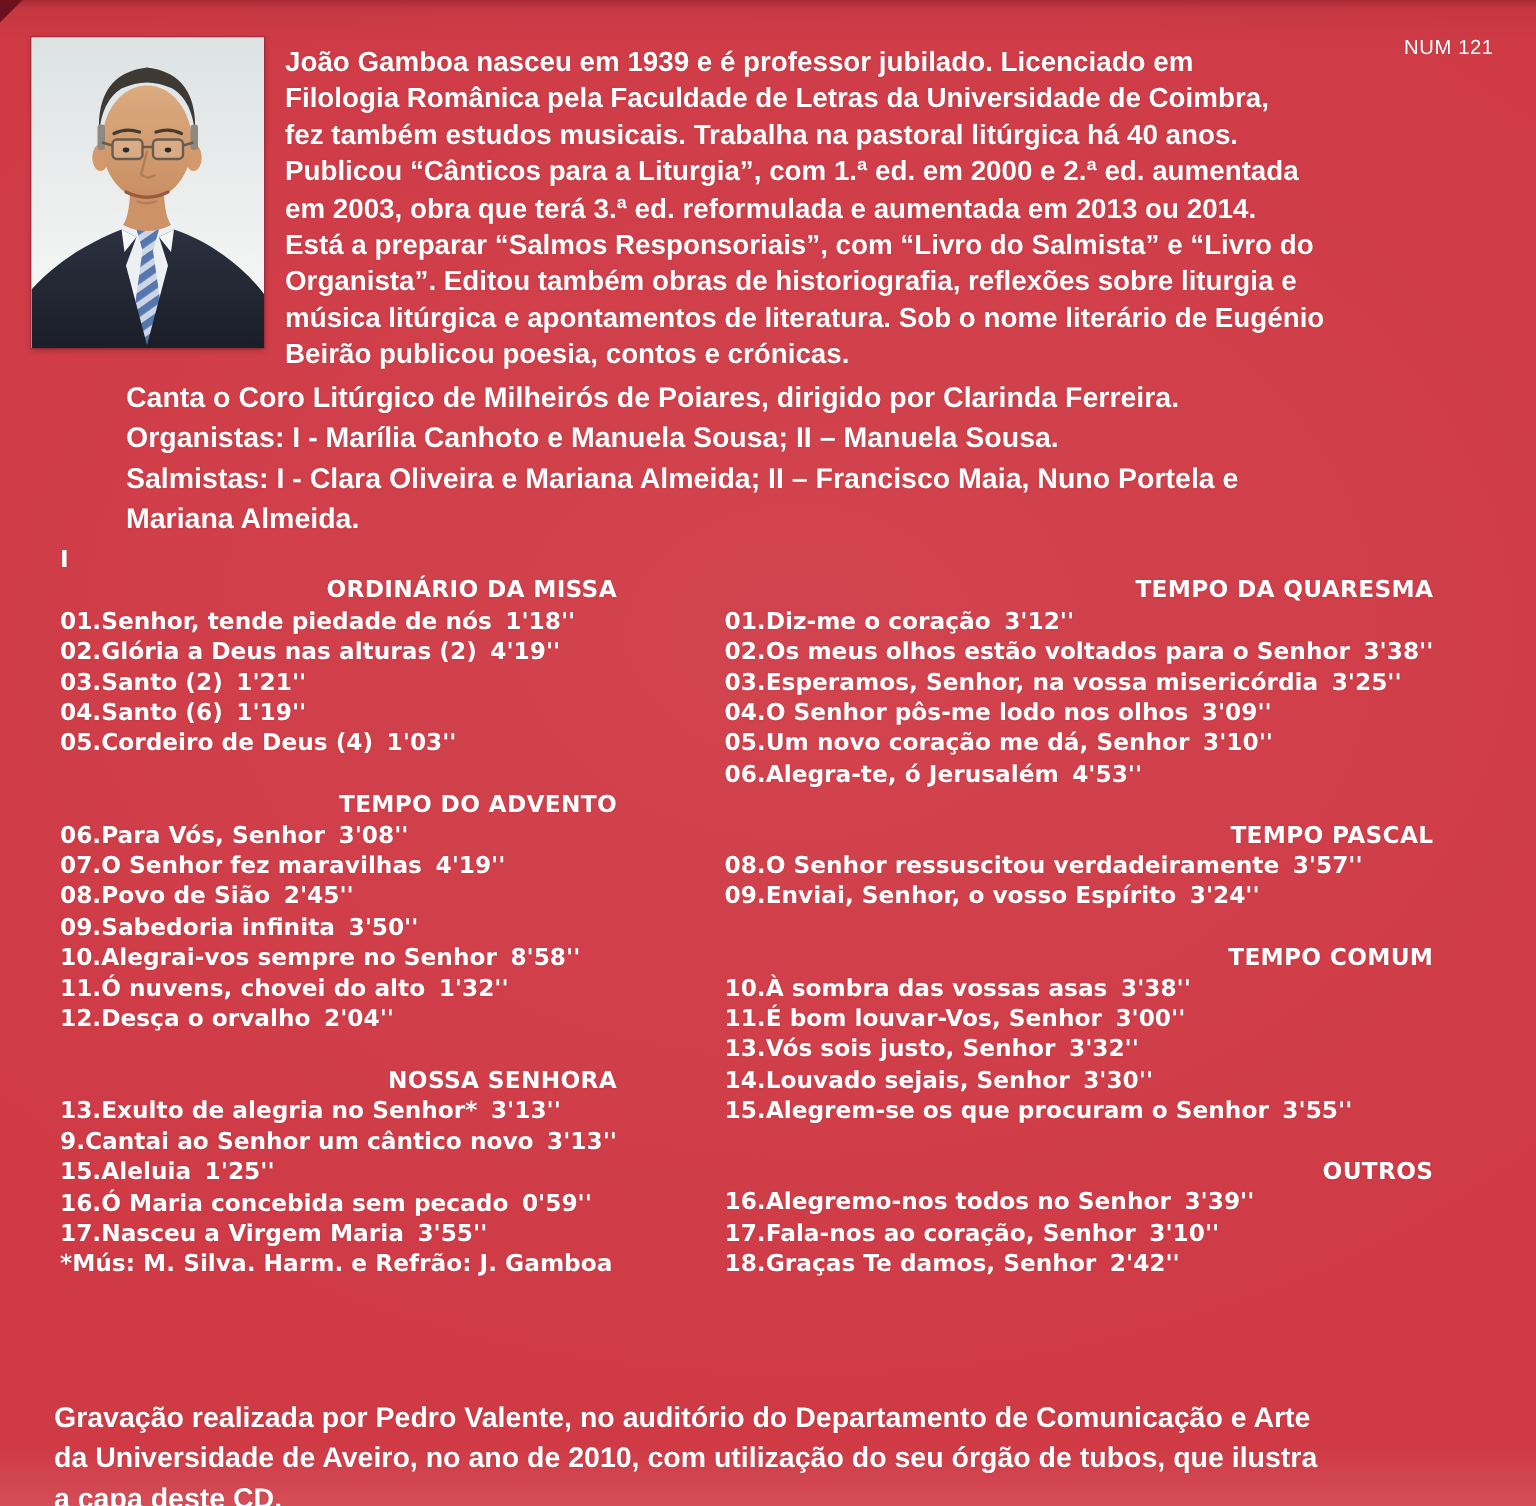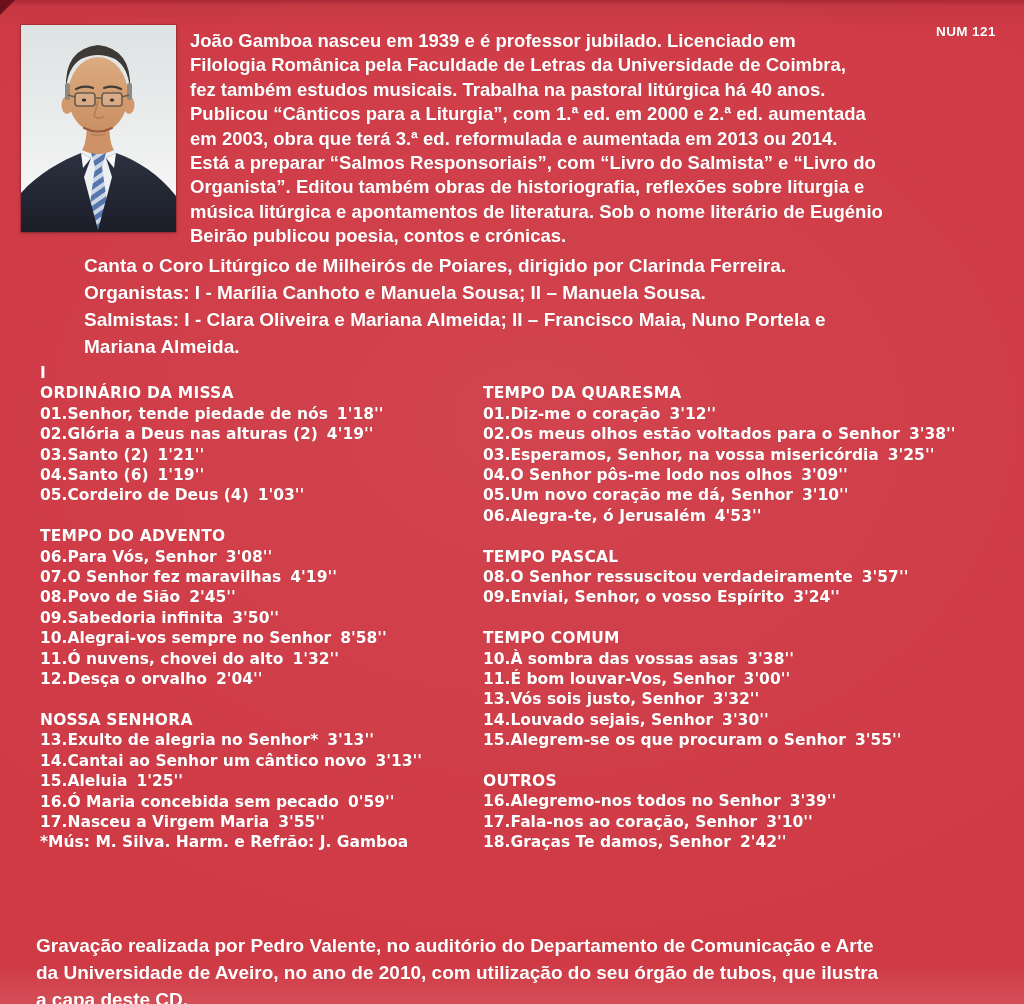--- a/index.html
+++ b/index.html
@@ -25,42 +25,42 @@
 
   .photo{
     position:absolute;left:21px;top:25px;width:155px;height:207px;
     box-shadow:0 0 0 1px rgba(0,0,0,0.12), 0 1px 4px rgba(0,0,0,0.25);
     background:#f2f4f4;
   }
   .photo svg{display:block;width:100%;height:100%;}
 
   .num-label{
     position:absolute;left:936px;top:24px;
-    font-weight:bold;font-size:13.5px;letter-spacing:0.4px;
+    font-weight:normal;font-size:13.5px;letter-spacing:0.4px;
     text-shadow:0 0 1px rgba(0,0,0,0.15);
   }
 
   .para{
     position:absolute;font-weight:bold;white-space:pre;
     text-shadow:0 0 1px rgba(80,0,10,0.25);
   }
   .bio{left:190px;top:29px;font-size:18.5px;line-height:24.4px;}
   .choir{left:84px;top:252px;font-size:19px;line-height:27px;}
   .recording{left:36px;top:932px;font-size:19px;line-height:27px;}
 
   .col{
     position:absolute;top:363px;
     font-family:"DejaVu Sans",sans-serif;font-weight:bold;
     font-size:15.5px;line-height:20.4px;white-space:nowrap;
     text-shadow:0 0 1px rgba(80,0,10,0.25);
   }
   .col-1{left:40px;}
   .col-2{left:483px;}
   .col-numeral{letter-spacing:1px;}
-  .section-title{margin-top:20.4px;letter-spacing:0.2px;}
+  .section-title{margin-top:20.4px;letter-spacing:0.2px;text-align:right;}
   .col > .col-numeral + .section-title{margin-top:0;}
   .track-time{margin-left:9px;}
   .footnote{}
 </style>
 </head>
 <body>
 
 <div class="corner-artifact"></div>
 <div class="edge-shade"></div>
 
@@ -150,21 +150,21 @@
     <div class="section-title">TEMPO DO ADVENTO</div>
     <div class="track-row"><span>06.Para Vós, Senhor</span><span class="track-time">3'08''</span></div>
     <div class="track-row"><span>07.O Senhor fez maravilhas</span><span class="track-time">4'19''</span></div>
     <div class="track-row"><span>08.Povo de Sião</span><span class="track-time">2'45''</span></div>
     <div class="track-row"><span>09.Sabedoria infinita</span><span class="track-time">3'50''</span></div>
     <div class="track-row"><span>10.Alegrai-vos sempre no Senhor</span><span class="track-time">8'58''</span></div>
     <div class="track-row"><span>11.Ó nuvens, chovei do alto</span><span class="track-time">1'32''</span></div>
     <div class="track-row"><span>12.Desça o orvalho</span><span class="track-time">2'04''</span></div>
     <div class="section-title">NOSSA SENHORA</div>
     <div class="track-row"><span>13.Exulto de alegria no Senhor*</span><span class="track-time">3'13''</span></div>
-    <div class="track-row"><span>14.Cantai ao Senhor um cântico novo</span><span class="track-time">3'13''</span></div>
+    <div class="track-row"><span>9.Cantai ao Senhor um cântico novo</span><span class="track-time">3'13''</span></div>
     <div class="track-row"><span>15.Aleluia</span><span class="track-time">1'25''</span></div>
     <div class="track-row"><span>16.Ó Maria concebida sem pecado</span><span class="track-time">0'59''</span></div>
     <div class="track-row"><span>17.Nasceu a Virgem Maria</span><span class="track-time">3'55''</span></div>
     <div class="footnote">*Mús: M. Silva. Harm. e Refrão: J. Gamboa</div>
   </div>
 <div class="col col-2">
     <div class="section-title">TEMPO DA QUARESMA</div>
     <div class="track-row"><span>01.Diz-me o coração</span><span class="track-time">3'12''</span></div>
     <div class="track-row"><span>02.Os meus olhos estão voltados para o Senhor</span><span class="track-time">3'38''</span></div>
     <div class="track-row"><span>03.Esperamos, Senhor, na vossa misericórdia</span><span class="track-time">3'25''</span></div>

